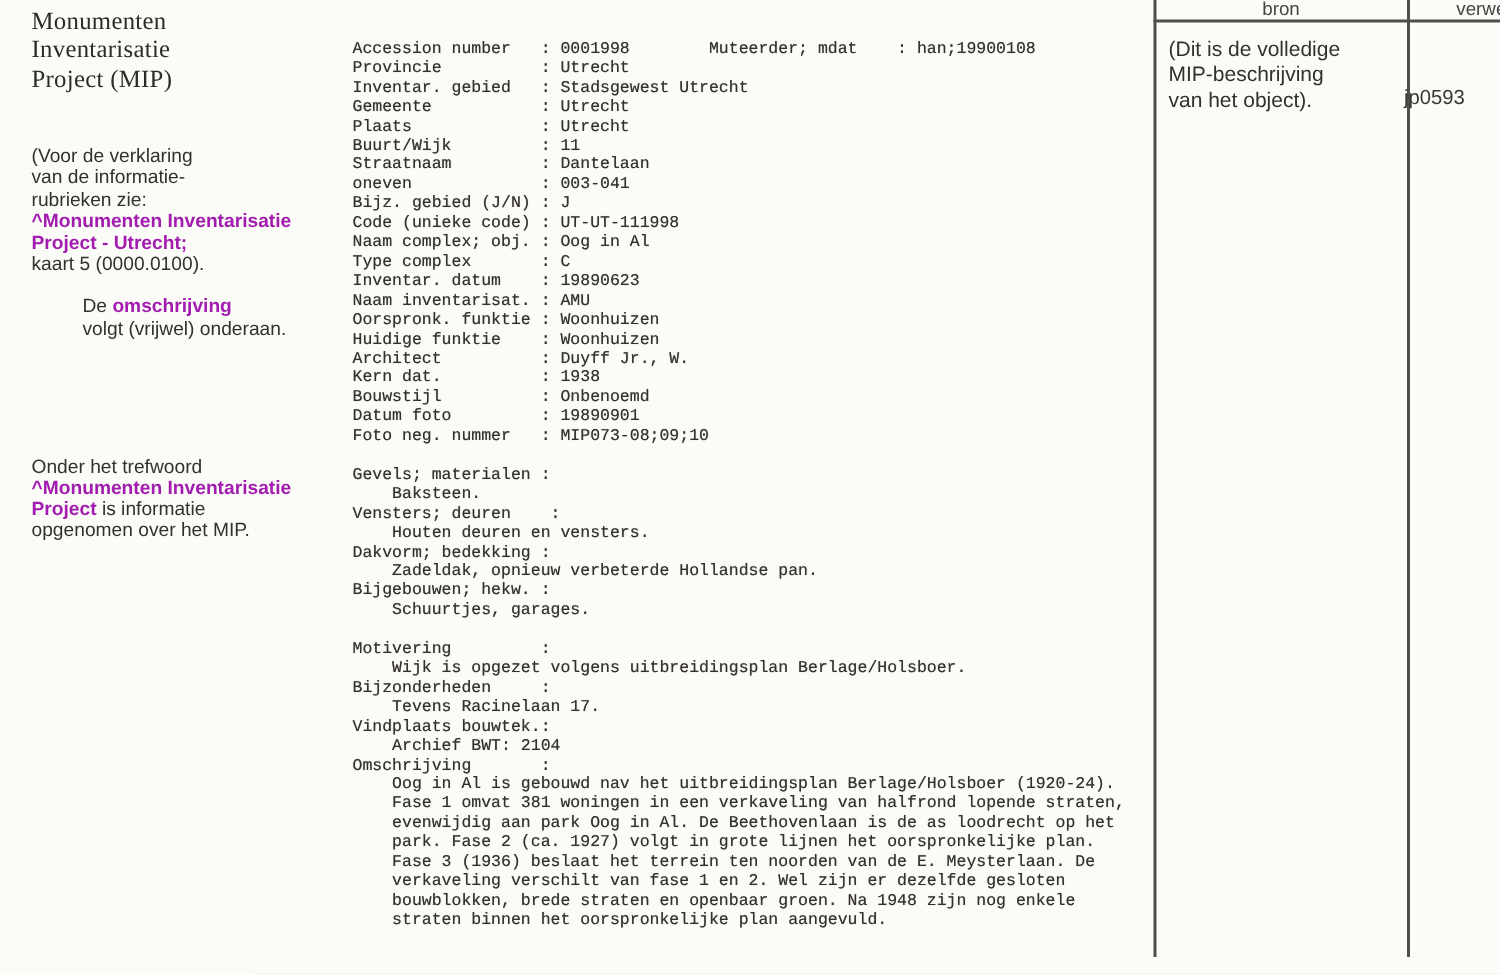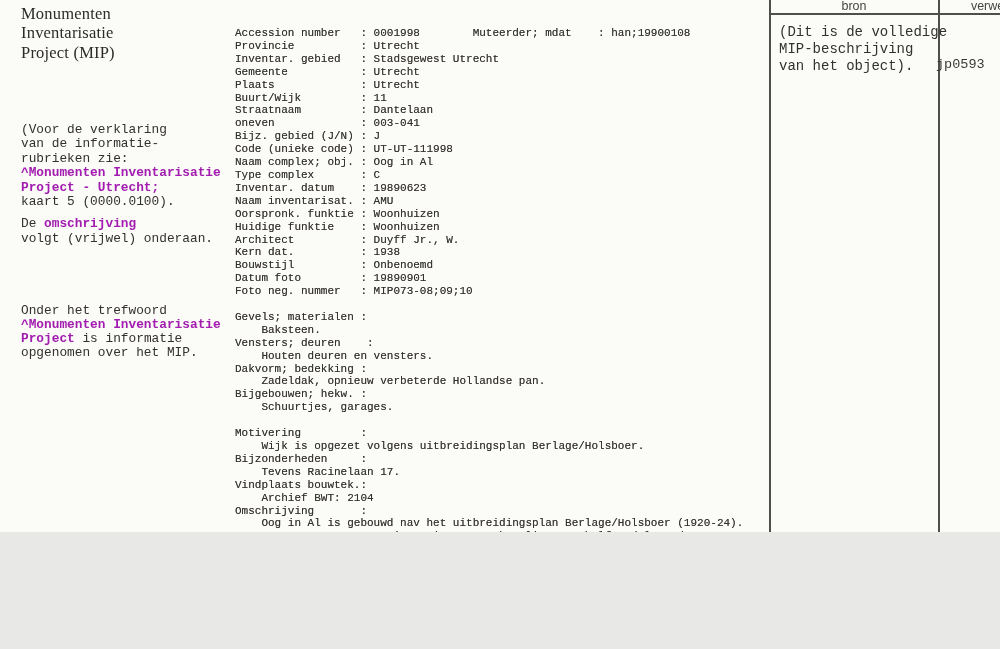--- a/index.html
+++ b/index.html
@@ -1,40 +1,40 @@
 <!DOCTYPE html>
 <html><head>
 <meta charset="utf-8">
 <style>
   html, body { margin: 0; padding: 0; background: #e8e8e6; }
   .page {
     position: relative;
     width: 1000px;
-    height: 532px;
+    height: 649px;
     background: #fbfbf8;
     overflow: hidden;
     font-family: "Liberation Serif", serif;
     color: #2e2c2a;
   }
-  .serif { font-family: Liberation Mono, monospace; }
+  .serif { font-family: Liberation Sans, sans-serif; }
   .sans  { font-family: "Liberation Sans", sans-serif; }
   .mono  { font-family: "Liberation Mono", "DejaVu Sans Mono", monospace; }
 
   .doc-title {
     position: absolute; left: 21px; top: 4px;
     font-size: 16.5px; line-height: 19.4px;
     color: #2d2b29; letter-spacing: 0.2px;
   }
   .note {
     position: absolute; left: 21px;
     font-size: 12.8px; color: #33302d;
   }
   .note .b { font-weight: bold; color: #a21caf; }
-  .note-1 { top: 97px;  line-height: 14.4px; margin-top: 26px; }
-  .note-2 { top: 216px; line-height: 15px; }
+  .note-1 { top: 97px;  line-height: 14.4px; }
+  .note-2 { top: 196px; line-height: 15px; margin-left: 34px; }
   .note-3 { top: 304px; line-height: 14px; }
 
   .record {
     position: absolute; left: 219px; top: 11px;
     margin: 16px;
     font-size: 11px; line-height: 12.9px;
     white-space: pre;
     color: #34312d;
     text-shadow: 0 0 0.5px rgba(52, 49, 45, 0.6);
   }

